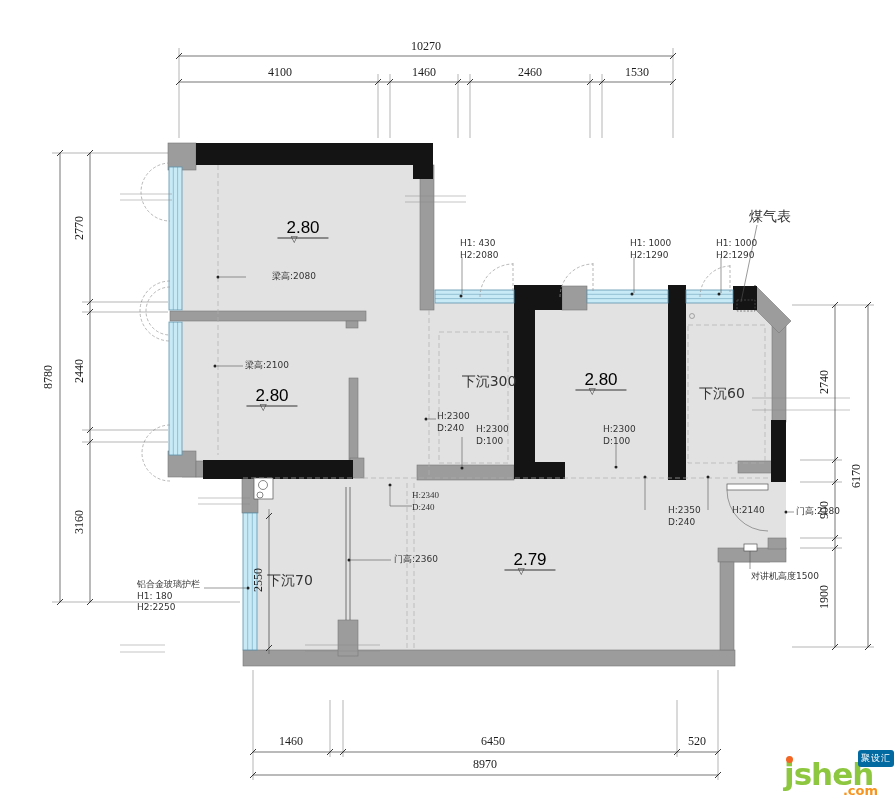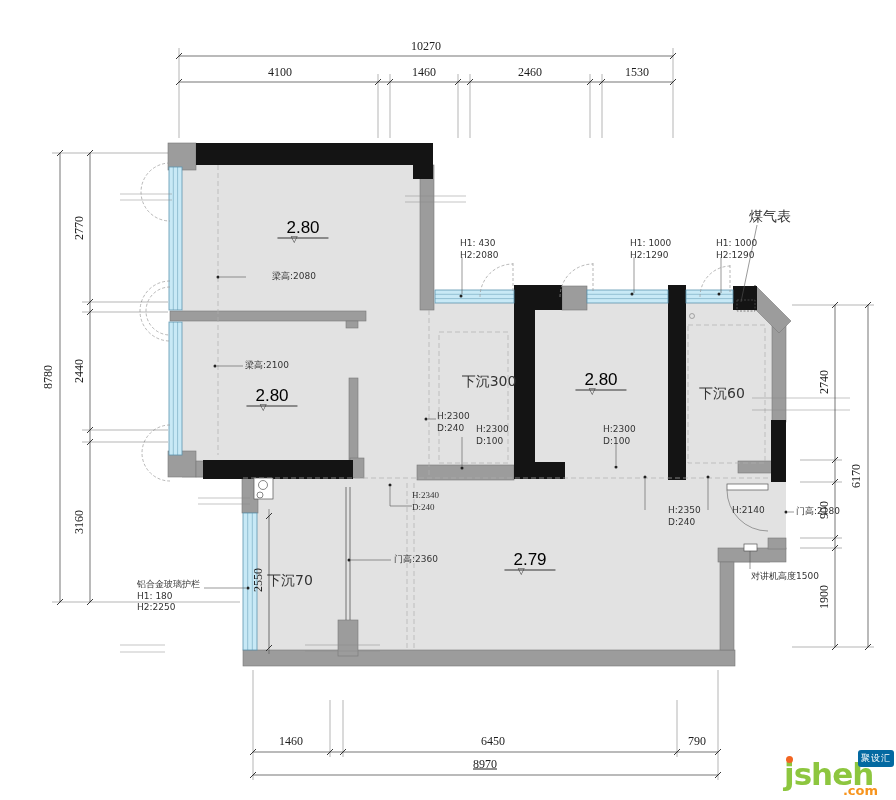--- a/index.html
+++ b/index.html
@@ -198,22 +198,22 @@
       <div class="lbl dimv" style="left: 48px; top: 377px;">8780</div>
       <div class="lbl dimv" style="left: 79px; top: 228px;">2770</div>
       <div class="lbl dimv" style="left: 79px; top: 371px;">2440</div>
       <div class="lbl dimv" style="left: 79px; top: 522px;">3160</div>
       <div class="lbl dimv" style="left: 824px; top: 382px;">2740</div>
       <div class="lbl dimv" style="left: 824px; top: 510px;">900</div>
       <div class="lbl dimv" style="left: 824px; top: 597px;">1900</div>
       <div class="lbl dimv" style="left: 856px; top: 476px;">6170</div>
       <div class="lbl dim" style="left: 291px; top: 741px;">1460</div>
       <div class="lbl dim" style="left: 493px; top: 741px; text-align: right;">6450</div>
-      <div class="lbl dim" style="left: 697px; top: 741px;">790</div>
-      <div class="lbl dim" style="left: 485px; top: 764px; text-decoration: underline;">8970</div>
+      <div class="lbl dim" style="left: 697px; top: 741px;">520</div>
+      <div class="lbl dim" style="left: 485px; top: 764px;">8970</div>
       <div class="lbl dimv" style="left: 258px; top: 580px;">2550</div>
       <div class="lbl level" style="left: 303px; top: 228px;">2.80</div>
       <div class="lbl level" style="left: 272px; top: 396px;">2.80</div>
       <div class="lbl level" style="left: 601px; top: 380px;">2.80</div>
       <div class="lbl level" style="left: 530px; top: 560px; text-align: right;">2.79</div>
       <div class="lbl ann" style="left: 770px; top: 217px;">煤气表</div>
       <div class="lbl annL" style="left: 460px; top: 238px;">H1: 430
 H2:2080</div>
       <div class="lbl annL" style="left: 630px; top: 238px;">H1: 1000
 H2:1290</div>

